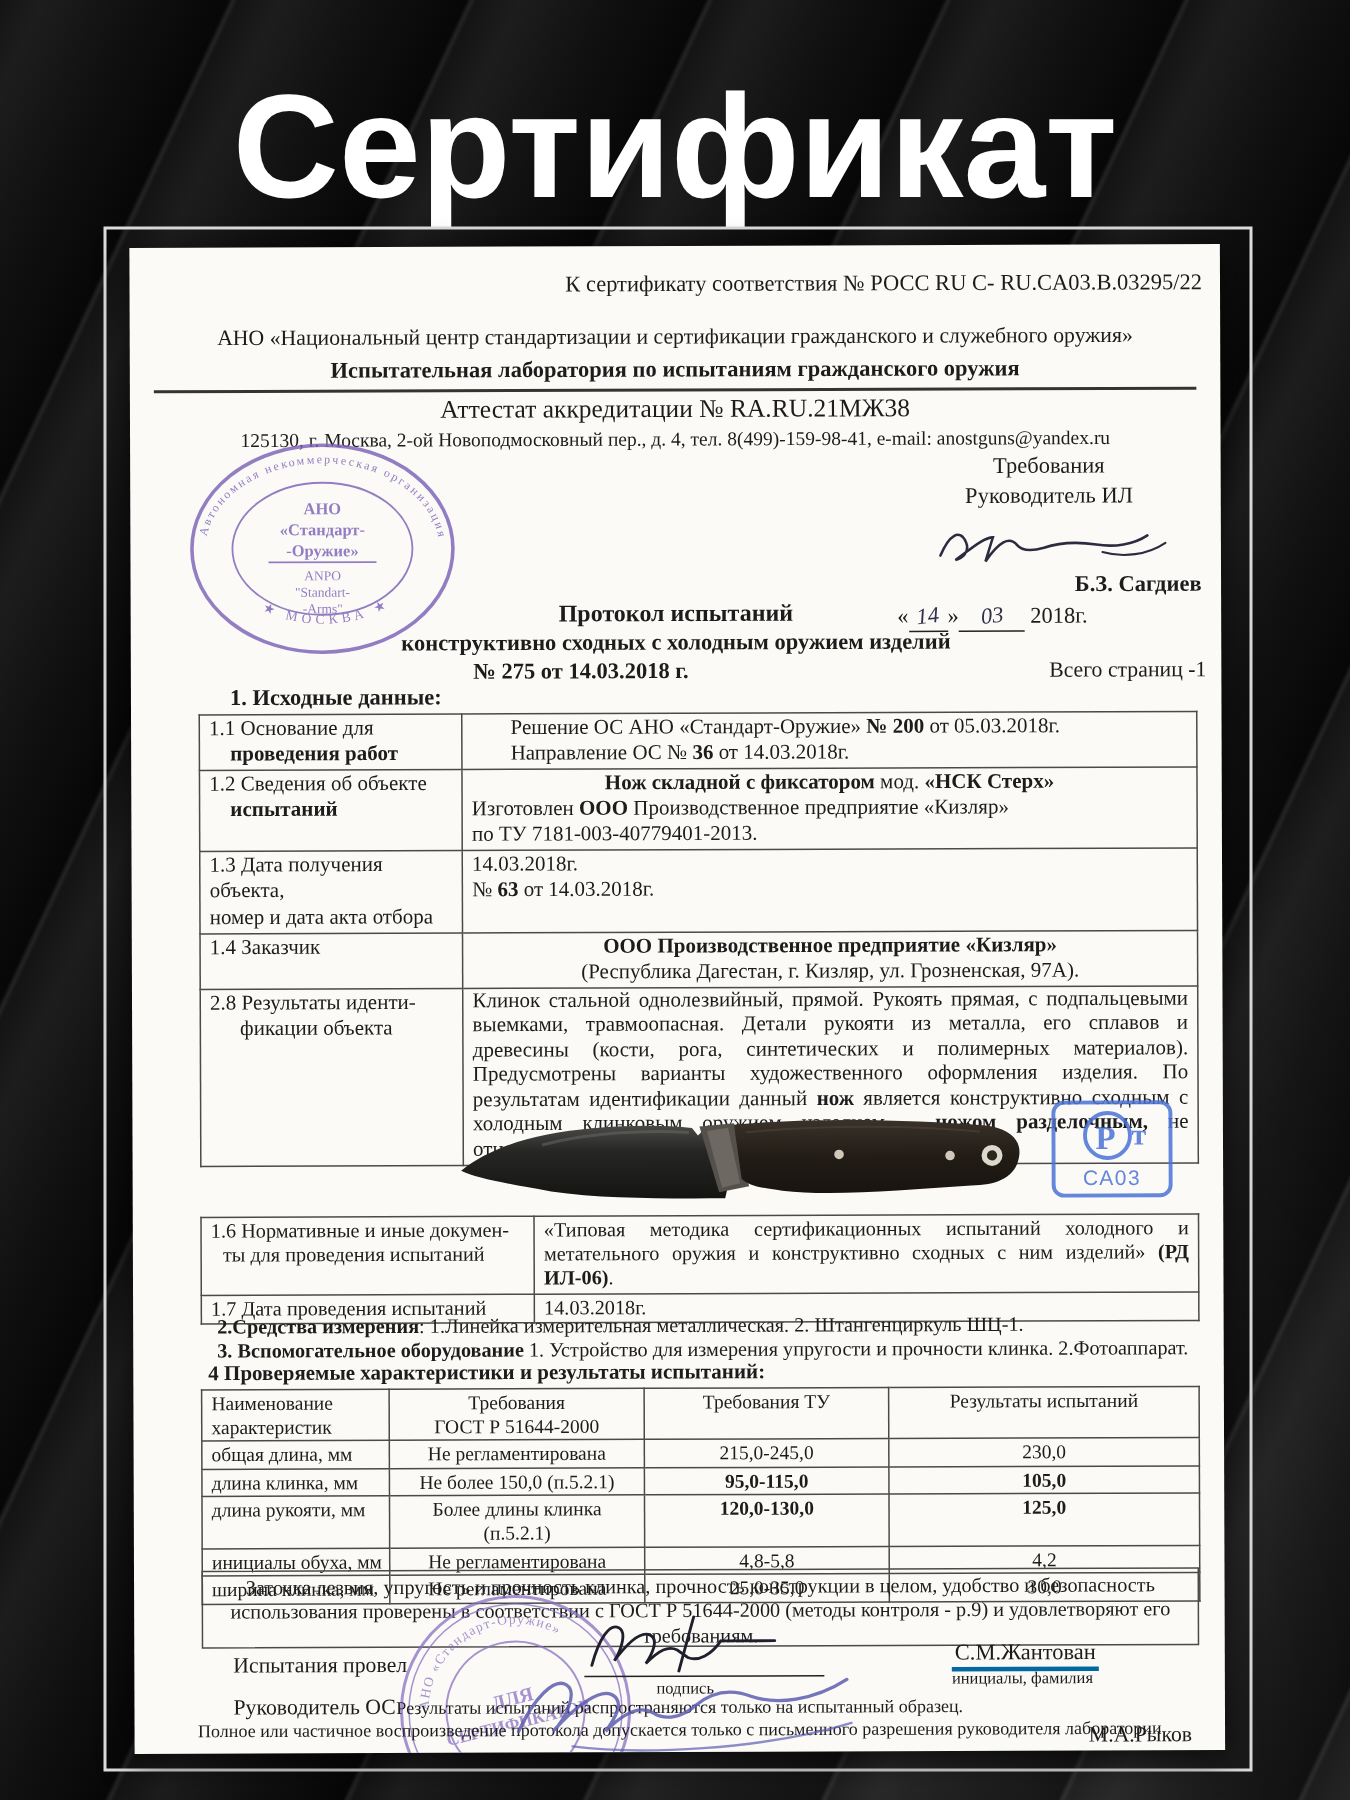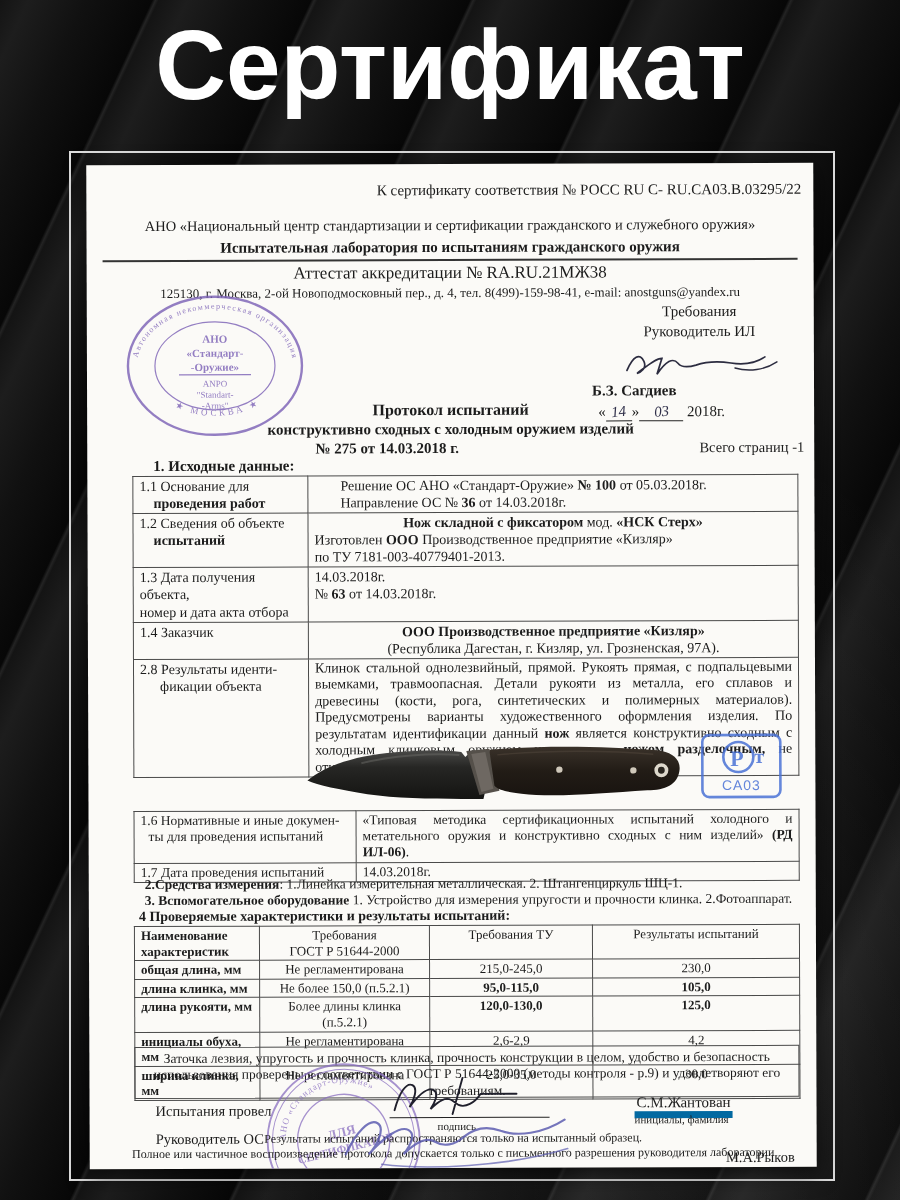--- a/index.html
+++ b/index.html
@@ -7,33 +7,33 @@
     font-family:"Liberation Serif",serif;
     background:
       radial-gradient(ellipse at 75% 95%, rgba(255,255,255,.07), transparent 45%),
       repeating-linear-gradient(115deg,#141414 0px,#1d1d1d 26px,#111111 78px,#070707 138px,#232323 141px,#141414 144px);
     background-color:#101010;}
   .abs{position:absolute;}
   .c{text-align:center;}
   .r{text-align:right;}
   .b{font-weight:bold;}
   .j{text-align:justify;}
-  #banner{left:0;top:12px;width:900px;text-align:center;color:#ffffff;
+  #banner{left:0;top:44px;width:900px;text-align:center;color:#ffffff;
     font-family:"Liberation Sans",sans-serif;font-weight:bold;font-size:98px;line-height:1.1;}
   #photo-frame{left:69px;top:151px;width:762px;height:1026px;border:2px solid #dcdcdc;}
   #paper{left:88px;top:164px;width:727px;height:1004px;background:#fbfaf7;color:#1c1c1c;
     overflow:hidden;box-shadow:0 6px 22px rgba(0,0,0,.65);transform:rotate(-.2deg);}
   .fs11{font-size:11px;} .fs12{font-size:12px;} .fs13{font-size:13px;} .fs135{font-size:13.5px;}
   .fs14{font-size:14px;} .fs145{font-size:14.5px;} .fs15{font-size:15px;} .fs16{font-size:16px;} .fs17{font-size:17px;}
   table{border-collapse:collapse;table-layout:fixed;width:665px;}
   td{border:1px solid #4a4a4a;vertical-align:top;padding:1px 6px;overflow:hidden;}
   .t1 td{font-size:14px;line-height:1.22;}
   .t2 td{font-size:13.5px;line-height:1.2;}
   .t4 td{font-size:13px;line-height:1.2;text-align:center;padding:1px 4px;}
-  .t4 td.nm{text-align:left;padding-left:6px;font-weight:bold;}
+  .t4 td.nm{text-align:left;padding-left:6px;}
   .ind{padding-left:14px;font-weight:bold;}
   .rule{height:2px;background:#343434;}
   .blank{display:inline-block;border-bottom:1px solid #222;}
   .hand{font-style:italic;color:#30304a;display:inline-block;transform:rotate(-6deg);}
   svg{display:block;}
 </style>
 </head>
 <body>
 
 <div id="banner" class="abs">Сертификат</div>
@@ -74,21 +74,21 @@
     </svg>
   </div>
 
   <div class="abs c" style="left:505px;top:140px;width:215px">
     <div class="fs15">Требования</div>
     <div class="fs15" style="margin-top:3px">Руководитель  ИЛ</div>
     <svg width="170" height="40" viewBox="0 0 170 40" style="margin:2px auto 0">
       <path d="M12,28 c6,-14 13,-18 17,-9 c3,7 -3,11 -7,12 c11,-8 19,-15 25,-15 l-5,16 c9,-13 16,-17 21,-11 c4,5 11,4 18,2 c9,-3 22,-4 35,-2 c12,2 25,0 34,-6" fill="none" stroke="#2c2c40" stroke-width="1.7" stroke-linecap="round"></path>
       <path d="M120,26 c14,4 30,2 42,-6" fill="none" stroke="#2c2c40" stroke-width="1.4" stroke-linecap="round"></path>
     </svg>
-    <div class="fs15 b" style="text-align:left;padding-right:6px">Б.З. Сагдиев</div>
+    <div class="fs15 b" style="text-align:right;padding-right:6px">Б.З. Сагдиев</div>
     <div class="fs15" style="margin-top:4px;text-align:left;padding-left:6px">
       <span>«</span><span class="blank" style="width:26px;text-align:center"><span class="hand">14</span></span><span>»</span><span class="blank" style="width:44px;text-align:center"><span class="hand">03</span></span> <span>2018г.</span>
     </div>
   </div>
 
   <div class="abs c b fs16" style="top:237px;left:0;width:727px">Протокол испытаний</div>
   <div class="abs c b fs15" style="top:257px;left:0;width:727px">конструктивно сходных  с холодным оружием изделий</div>
   <div class="abs c b fs15" style="top:276px;left:0;width:600px">№ 275     от 14.03.2018 г.</div>
   <div class="abs fs145" style="top:276px;right:10px">Всего страниц -1</div>
 
@@ -99,21 +99,21 @@
         <col style="width:175px">
         <col style="width:490px">
       </colgroup>
     <tbody>
         <tr style="height:36px">
       <td>
             <div>1.1 Основание для</div>
             <div class="ind">проведения работ</div>
           </td>
       <td>
-            <div style="padding-left:26px"><span>Решение ОС  АНО «Стандарт-Оружие» </span><span class="b">№ 100</span><span>  от 05.03.2018г.</span></div>
+            <div style="padding-left:26px"><span>Решение ОС  АНО «Стандарт-Оружие» </span><span class="b">№ 200</span><span>  от 05.03.2018г.</span></div>
           <div style="padding-left:26px"><span>Направление ОС № </span><span class="b">36</span><span>  от 14.03.2018г.</span></div>
           </td>
     </tr>
     <tr style="height:48px">
       <td>
             <div>1.2 Сведения об объекте</div>
             <div class="ind">испытаний</div>
           </td>
       <td>
             <div class="c"><span class="b">Нож  складной с фиксатором</span><span>  мод. </span><span class="b">«НСК Стерх»</span></div>
@@ -250,21 +250,21 @@
       <td>
             <div>Более длины клинка</div>
             <div>(п.5.2.1)</div>
           </td>
       <td class="b">120,0-130,0</td>
       <td class="b">125,0</td>
     </tr>
     <tr style="height:17px">
       <td class="nm">инициалы обуха, мм</td>
       <td>Не регламентирована</td>
-      <td>2,6-2,9</td>
+      <td>4,8-5,8</td>
       <td>4,2</td>
     </tr>
     <tr style="height:17px">
       <td class="nm">ширина клинка, мм</td>
       <td>Не регламентирована</td>
       <td>25,0-35,0</td>
       <td>30,0</td>
     </tr>
   </tbody>
     </table>
@@ -290,21 +290,21 @@
       </g>
     </svg>
   </div>
 
   <div class="abs fs145" style="top:938px;left:66px">Испытания провел</div>
   <svg class="abs" style="left:295px;top:908px" width="150" height="48" viewBox="0 0 150 48">
     <path d="M10,38 c5,-18 12,-28 18,-25 c6,3 1,16 -3,22 c9,-12 18,-20 24,-17 c6,3 1,13 -3,19 c9,-9 15,-12 21,-9 l7,5 c7,3 16,-2 22,-11 M78,6 l-10,36 M96,22 h36" fill="none" stroke="#20202c" stroke-width="1.9" stroke-linecap="round"></path>
   </svg>
   <div class="abs" style="top:953px;left:300px;width:160px;border-bottom:1px solid #222"></div>
   <div class="abs fs11" style="top:956px;left:348px">подпись</div>
-  <div class="abs fs15" style="top:931px;left:545px;border-bottom:7px solid #0369a1;padding:0 2px">С.М.Жантован</div>
+  <div class="abs fs15" style="top:931px;left:545px;border-bottom:3px solid #0369a1;padding:0 2px">С.М.Жантован</div>
   <div class="abs fs11" style="top:950px;left:545px">инициалы, фамилия</div>
 
   <div class="abs c fs12" style="top:967px;left:0;width:727px">Результаты испытаний распространяются только на испытанный образец.</div>
   <div class="abs c fs12" style="top:982px;left:0;width:727px">Полное или  частичное воспроизведение протокола допускается только с письменного разрешения руководителя лаборатории</div>
 
   <svg class="abs" style="left:248px;top:948px" width="256" height="56" viewBox="0 0 256 56">
     <path d="M8,42 c10,-22 24,-36 32,-31 c8,5 -1,23 -9,31 c15,-17 32,-29 40,-24 c8,5 1,16 -5,24 c13,-13 24,-17 32,-12 c8,5 19,3 28,-5 c11,-9 24,-11 37,-6 c17,6 42,3 64,-11" fill="none" stroke="#5d5db0" stroke-width="2.2" stroke-linecap="round" opacity=".85"></path>
     <path d="M44,52 c44,6 126,3 186,-15" fill="none" stroke="#5d5db0" stroke-width="1.6" stroke-linecap="round" opacity=".7"></path>
   </svg>
 

